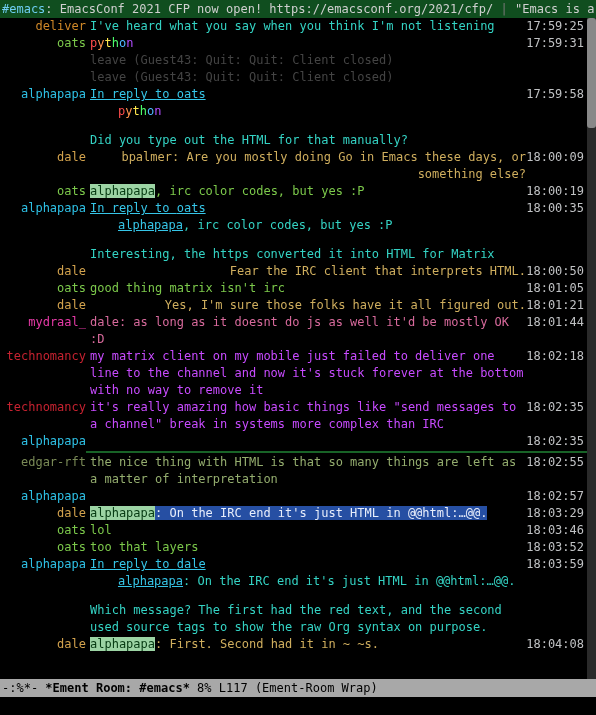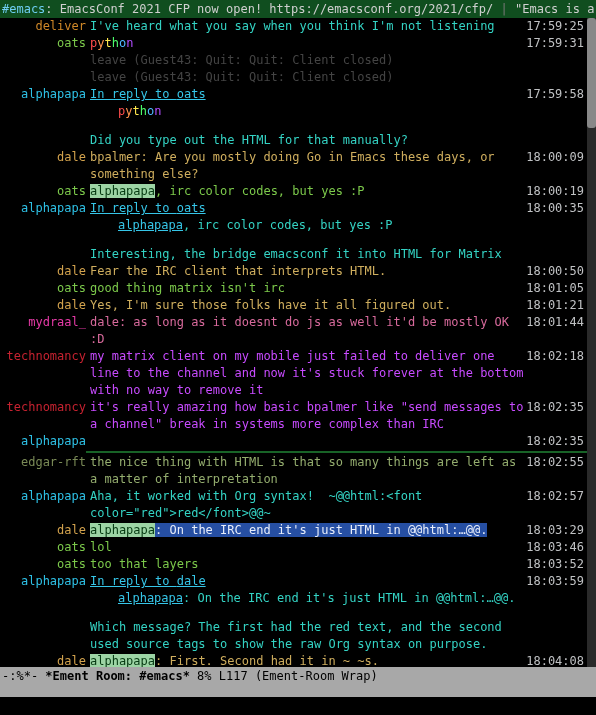--- a/index.html
+++ b/index.html
@@ -82,21 +82,21 @@
   }
   
   .n-hodapp      { color: #d08828; }
   .n-oats        { color: #7cc94b; }
   .n-alphapapa   { color: #2ec1e6; }
   .n-dale        { color: #d2a24d; }
   .n-mydraal     { color: #e83aa8; }
   .n-technomancy { color: #c62230; }
   .n-edgar       { color: #7a8a56; }
   .txt-cy  { color: #34d3c4; }
-  .txt-gld { color: #cfae5e; }
+  .txt-gld { color: #cfae5e; text-align: right; }
   .txt-grn { color: #7cc94b; }
   .txt-rose{ color: #d86a9c; }
   .txt-pur { color: #c84bff; }
   .txt-oliv{ color: #94ad6e; }
   .txt-red { color: #ff2b2b; }
   .link {
     color: #36c6e8;
     text-decoration: underline;
   }
   .rain0 { color:#ff4d4d; }
@@ -122,21 +122,21 @@
   }
   .cursor {
     background: #dcdcdc;
     color: #000;
     display: inline-block;
     width: 8px;
   }
   .modeline {
     background: #a8a8a8;
     color: #000;
-    height: 30px;
+    height: 18px;
     line-height: 18px;
     padding: 0 2px;
     white-space: nowrap;
     overflow: hidden;
   }
   .minibuf {
     background: #000;
     height: 18px;
   }
 </style>
@@ -202,21 +202,21 @@
       <div class="nickcol"><span class="nick n-alphapapa">alphapapa</span></div>
       <div class="msgcol"><span class="reply-prefix">In reply to </span><span class="link">oats</span></div>
       <div class="timecol">18:00:35</div>
     </div>
     <div class="row">
       <div class="nickcol"></div>
       <div class="msgcol" style="padding-left:28px"><span class="link">alphapapa</span><span class="txt-cy">, irc color codes, but yes :P</span></div>
     </div>
     <div class="row" style="margin-top:12px">
       <div class="nickcol"></div>
-      <div class="msgcol txt-cy">Interesting, the bridge emacsconf it into HTML for Matrix</div>
+      <div class="msgcol txt-cy">Interesting, the https converted it into HTML for Matrix</div>
     </div>
 
     <div class="row">
       <div class="nickcol"><span class="nick n-dale">dale</span></div>
       <div class="msgcol txt-gld">Fear the IRC client that interprets HTML.</div>
       <div class="timecol">18:00:50</div>
     </div>
 
     <div class="row">
       <div class="nickcol"><span class="nick n-oats">oats</span></div>
@@ -237,40 +237,39 @@
     </div>
 
     <div class="row">
       <div class="nickcol"><span class="nick n-technomancy">technomancy</span></div>
       <div class="msgcol txt-pur">my matrix client on my mobile just failed to deliver one line to the channel and now it's stuck forever at the bottom with no way to remove it</div>
       <div class="timecol">18:02:18</div>
     </div>
 
     <div class="row">
       <div class="nickcol"><span class="nick n-technomancy">technomancy</span></div>
-      <div class="msgcol txt-pur">it's really amazing how basic bpalmer like "send messages to a channel" break in systems more complex than IRC</div>
+      <div class="msgcol txt-pur">it's really amazing how basic things like "send messages to a channel" break in systems more complex than IRC</div>
       <div class="timecol">18:02:35</div>
     </div>
 
     <div class="row">
       <div class="nickcol"><span class="nick n-alphapapa">alphapapa</span></div>
       <div class="timecol">18:02:35</div>
     </div>
 
     <div class="hr"></div>
 
     <div class="row">
       <div class="nickcol"><span class="nick n-edgar">edgar-rft</span></div>
       <div class="msgcol txt-oliv">the nice thing with HTML is that so many things are left as a matter of interpretation</div>
       <div class="timecol">18:02:55</div>
     </div>
 
     <div class="row">
       <div class="nickcol"><span class="nick n-alphapapa">alphapapa</span></div>
-      <div class="msgcol txt-cy"><span>Aha, it worked with Org syntax!  ~</span><span>@@html:&lt;font color="red"&gt;red&lt;/font&gt;@@</span><span>~</span></div>
       <div class="timecol">18:02:57</div>
     </div>
 
     <div class="row">
       <div class="nickcol"><span class="nick n-dale">dale</span></div>
       <div class="msgcol"><span class="hl-alpha">alphapapa</span><span class="sel-blue">: On the IRC end it's just HTML in @@html:…@@.</span></div>
       <div class="timecol">18:03:29</div>
     </div>
 
     <div class="row">

